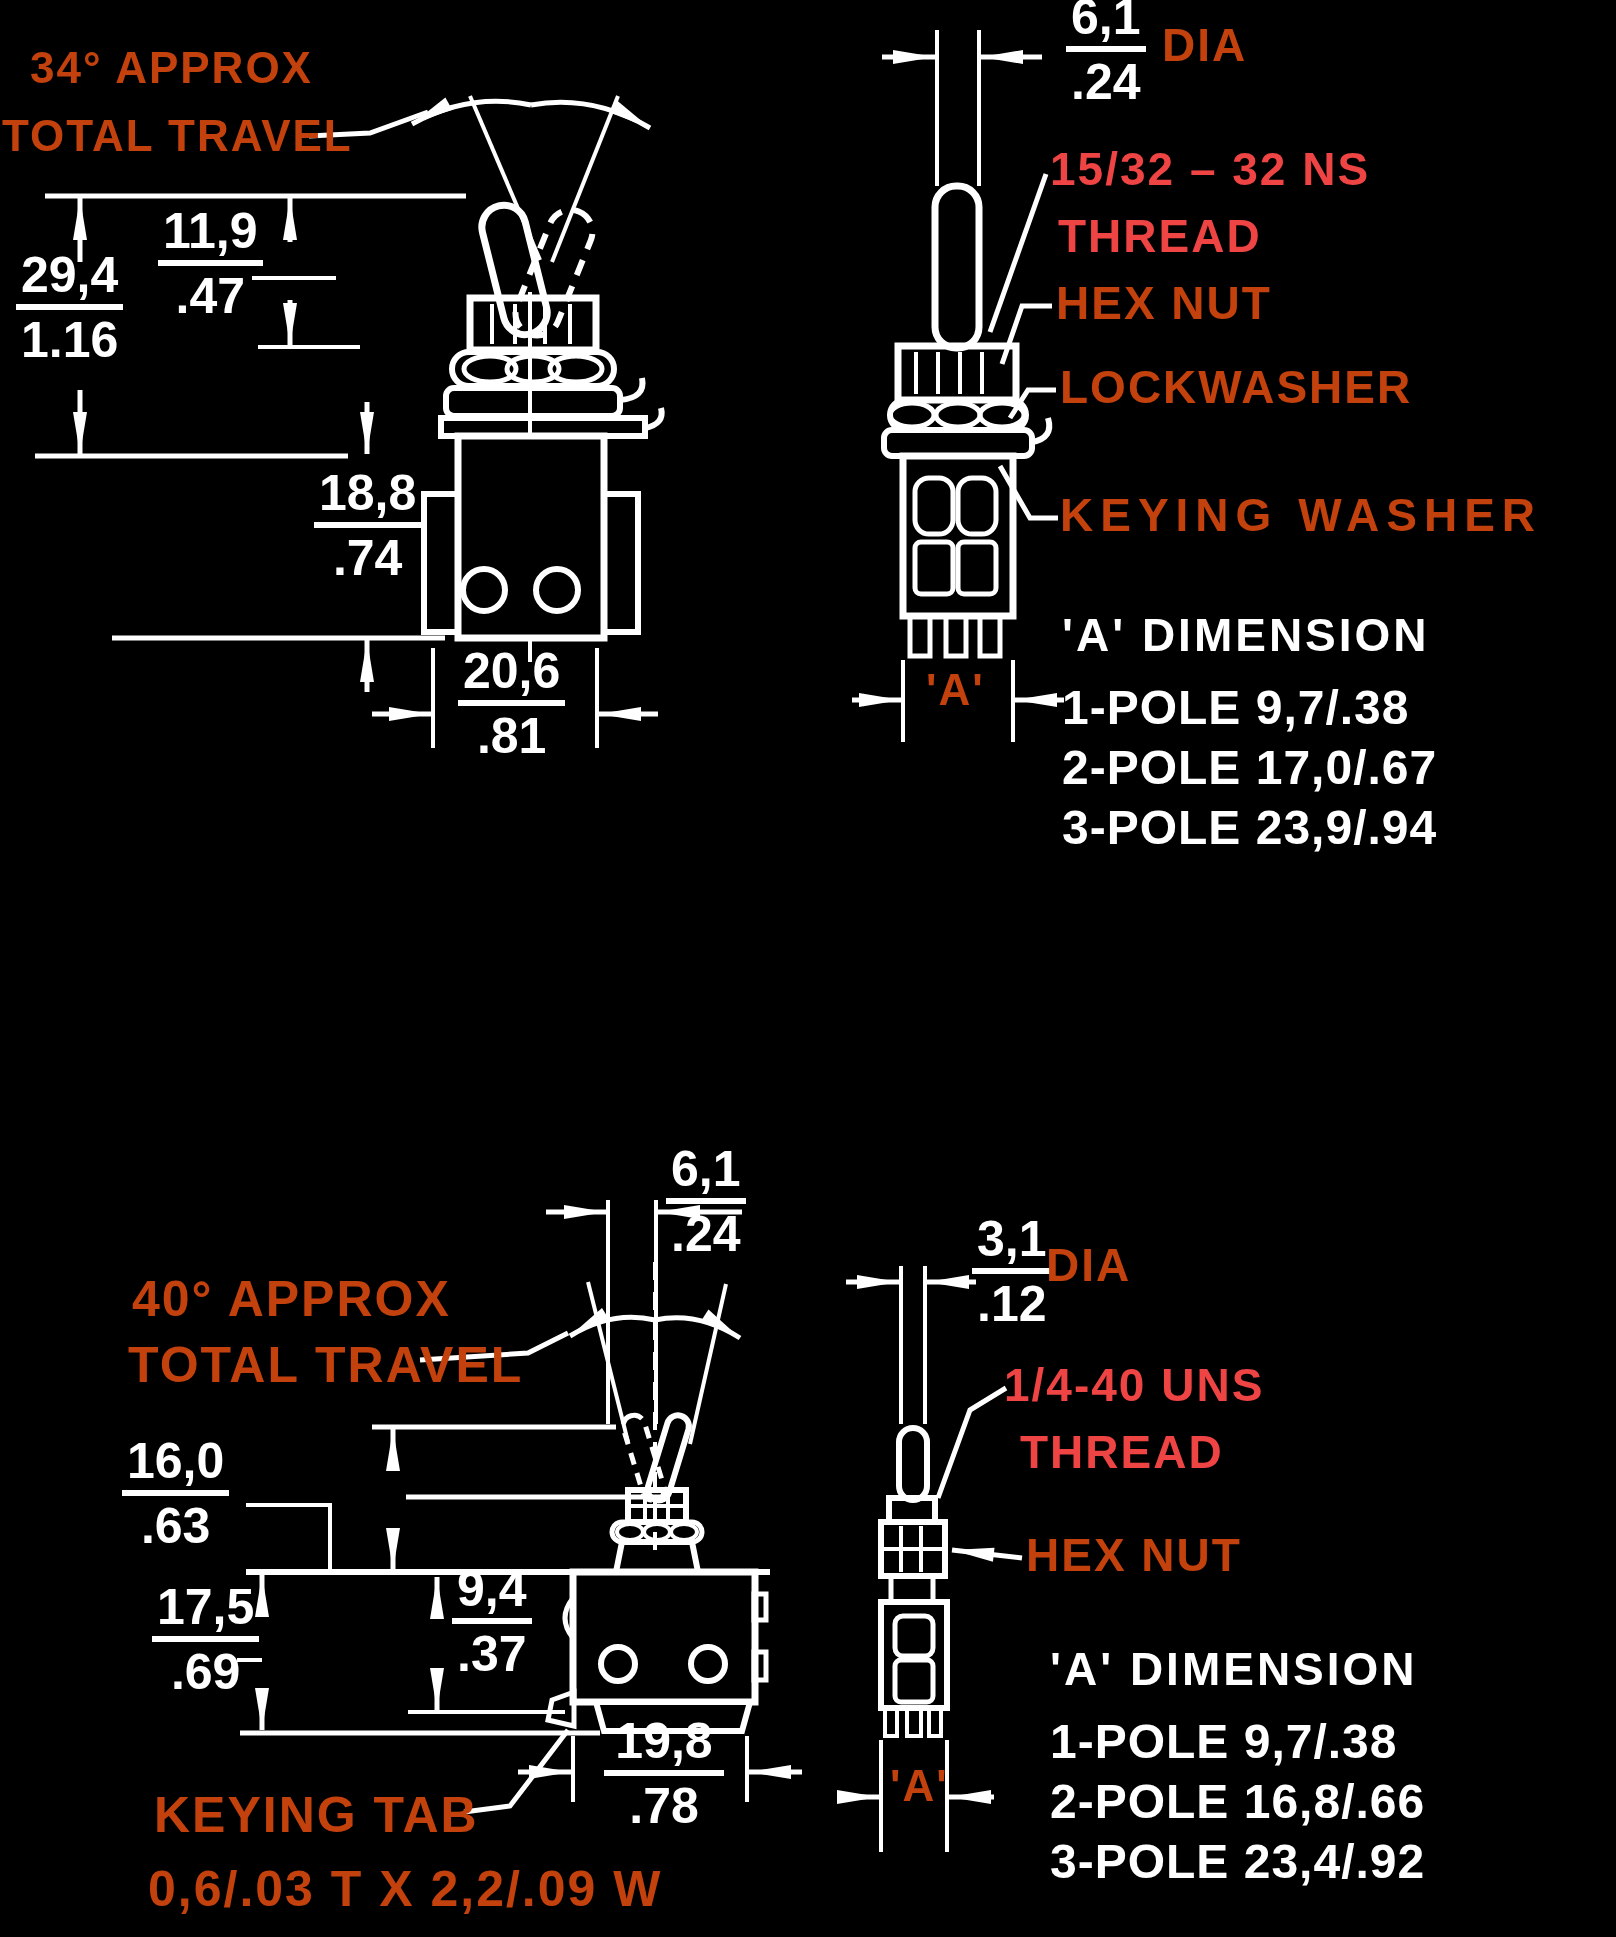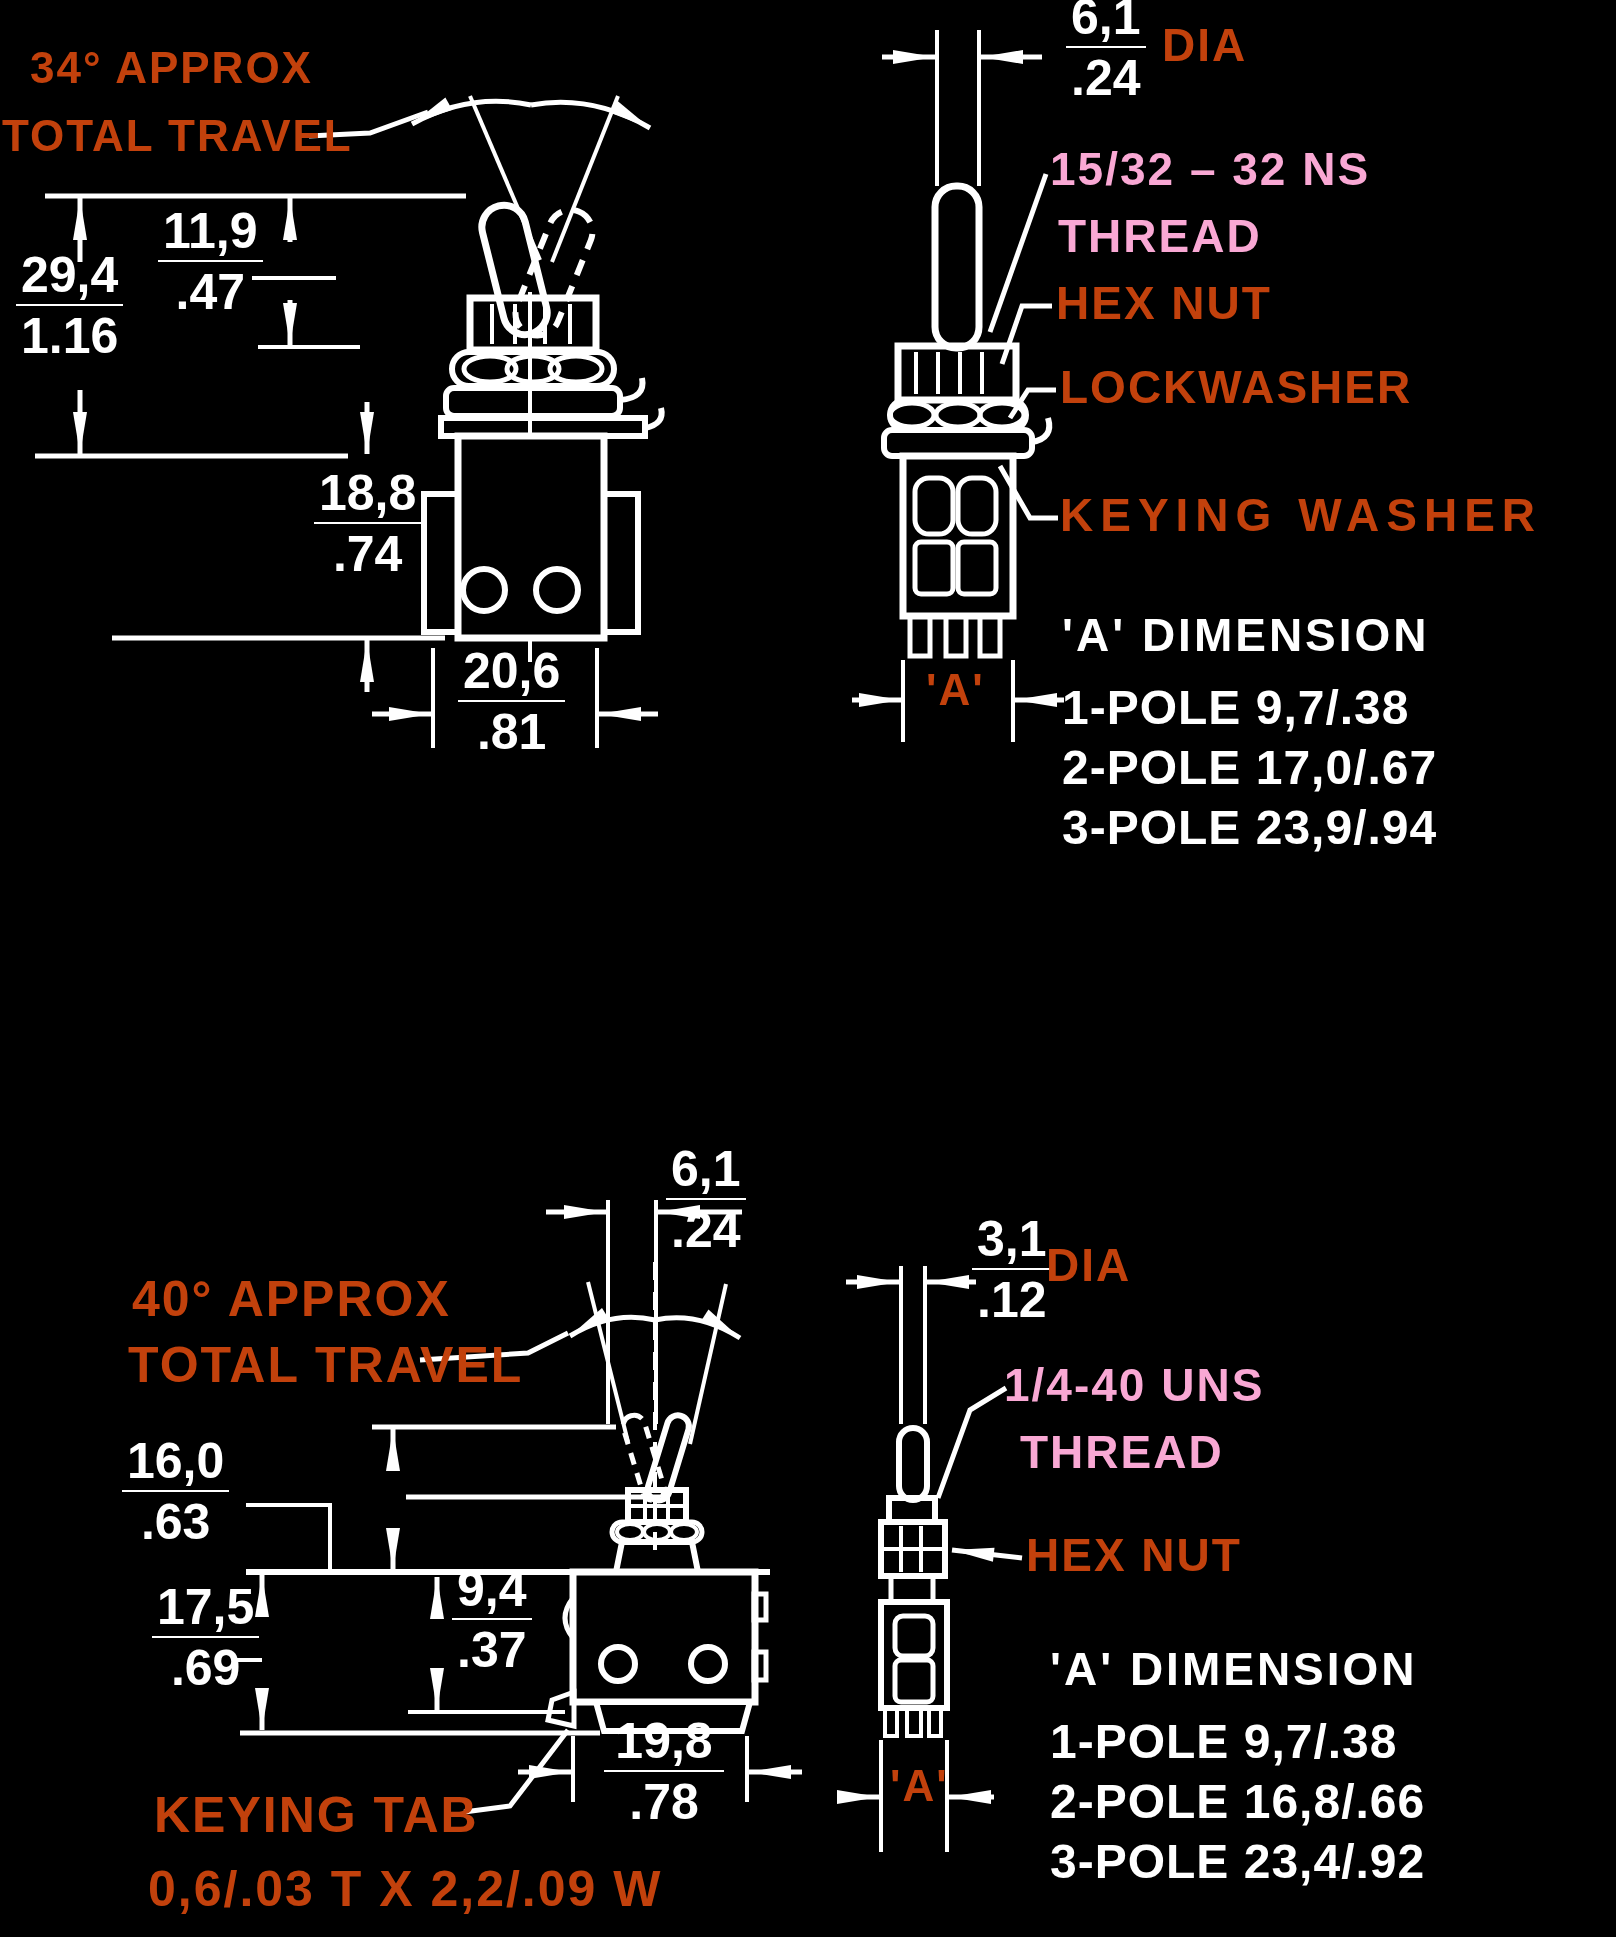--- a/index.html
+++ b/index.html
@@ -7,22 +7,22 @@
           font-family:"Liberation Sans",sans-serif;}
   #art{position:absolute;left:0;top:0;}
   .lbl{position:absolute;color:#c2410c;font-weight:bold;font-size:46px;letter-spacing:2px;
        white-space:nowrap;line-height:1.1;}
   .lbl.sm{font-size:44px;}
   .lbl.lg{font-size:50px;}
   .lbl.wide{letter-spacing:7px;}
   .frac{position:absolute;color:#fff;font-weight:bold;font-size:50px;line-height:1.0;
         text-align:center;white-space:nowrap;}
   .frac .num{display:block;padding:0 5px 4px;}
-  .frac .den{display:block;border-top:2px solid #ffffff;padding:5px 5px 0;}
-  .callout2{position:absolute;color:#f9a8d4;font-weight:bold;font-size:46px;letter-spacing:2px;
+  .frac .den{display:block;border-top:6px solid #ffffff;padding:5px 5px 0;}
+  .callout2{position:absolute;color:#ef4444;font-weight:bold;font-size:46px;letter-spacing:2px;
             white-space:nowrap;line-height:1.45;}
   .atable{position:absolute;color:#ffffff;font-weight:bold;white-space:nowrap;}
   .atable .title{font-size:46px;letter-spacing:3px;margin-bottom:16px;}
   .atable .row{font-size:48px;letter-spacing:1px;line-height:60px;}
 </style>
 </head>
 <body>
 
 <div id="canvas">
 

